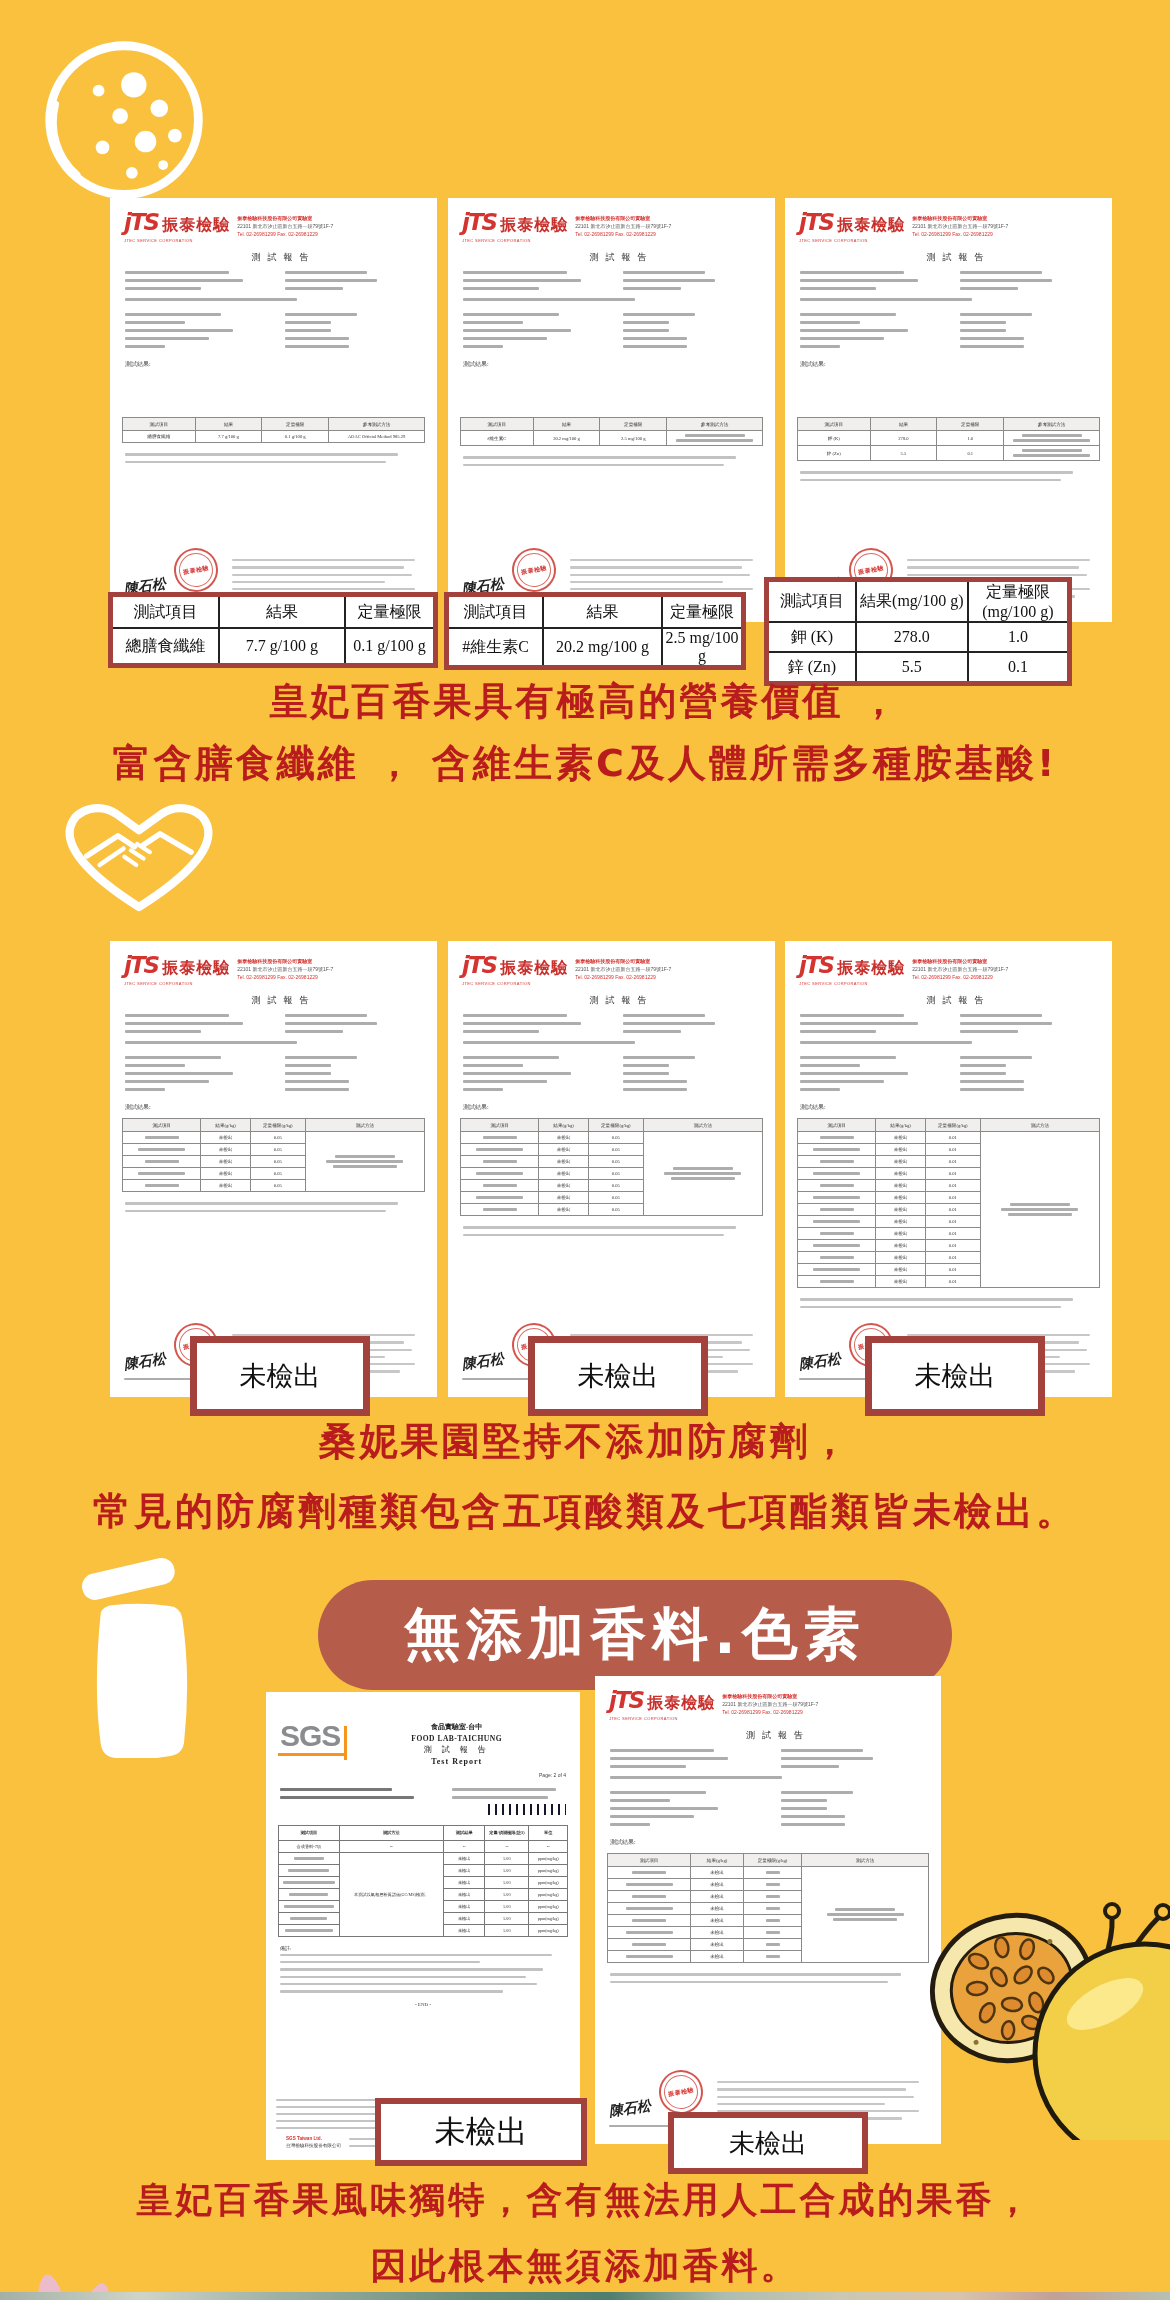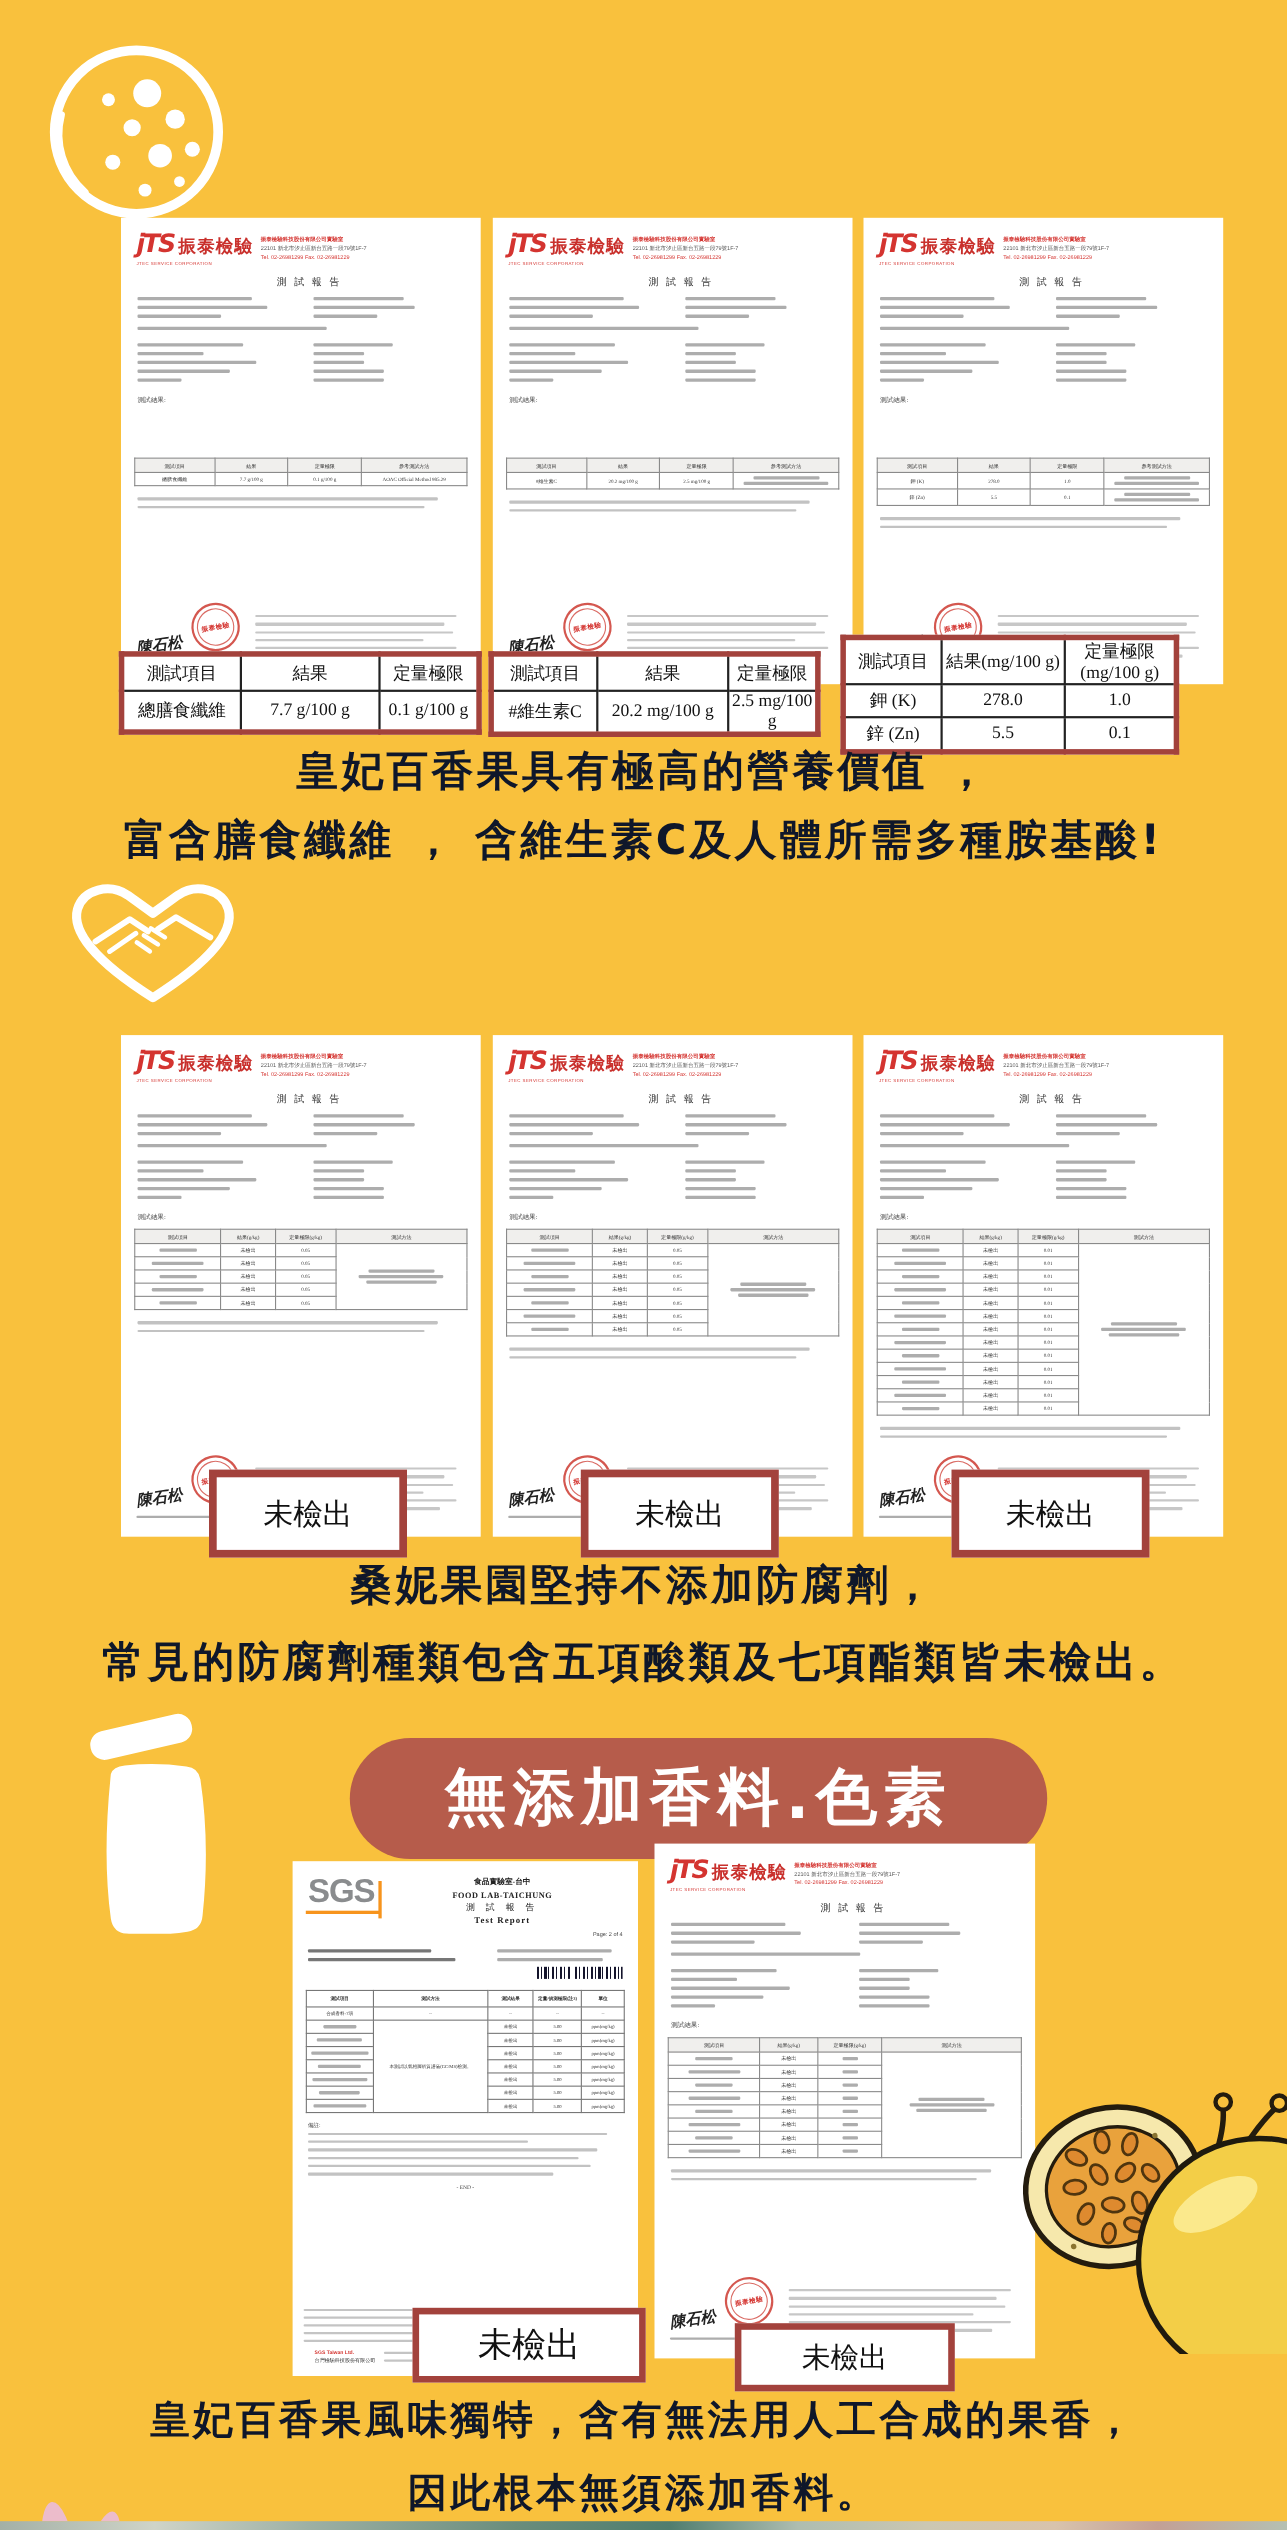--- a/index.html
+++ b/index.html
@@ -6,21 +6,21 @@
   .page{position:relative;width:1170px;height:2300px;background:#F9C13D;overflow:hidden;
         font-family:"Liberation Sans",sans-serif;}
   
   .banner{position:absolute;background:#B65C4B;border-radius:64px;color:#fff;
           display:flex;align-items:center;justify-content:center;font-weight:bold;
           font-family:"DejaVu Sans",sans-serif;}
   .banner1{left:222px;top:66px;width:810px;height:120px;font-size:62px;letter-spacing:10px;}
   .banner2{left:228px;top:790px;width:802px;height:122px;font-size:58px;letter-spacing:4px;}
   .banner3{left:318px;top:1580px;width:634px;height:110px;font-size:56px;letter-spacing:6px;}
   
-  .cap{position:absolute;left:0;width:100%;text-align:center;color:#0f172a;font-weight:bold;
+  .cap{position:absolute;left:0;width:100%;text-align:center;color:#b91c1c;font-weight:bold;
        font-size:38px;letter-spacing:3px;font-family:"DejaVu Sans",sans-serif;}
   .cap3{font-size:36px;}
   
   .doc{position:absolute;background:#fff;display:flex;flex-direction:column;}
   .d1a{left:110px;top:198px;width:327px;height:424px;}
   .d1b{left:448px;top:198px;width:327px;height:424px;}
   .d1c{left:785px;top:198px;width:327px;height:424px;}
   .d2a{left:110px;top:941px;width:327px;height:456px;}
   .d2b{left:448px;top:941px;width:327px;height:456px;}
   .d2c{left:785px;top:941px;width:327px;height:456px;}
@@ -59,21 +59,21 @@
         font-weight:bold;font-size:14px;color:#222;transform:rotate(-8deg);}
   .jsig-caps{position:absolute;left:0;bottom:0;width:90px;}
   .jsig-caps .bar{height:2.5px;width:84px;}
   .jstamp{position:absolute;right:2px;top:-4px;width:40px;height:40px;border:2.5px solid rgba(205,58,48,.85);
           border-radius:50%;transform:rotate(-14deg);display:flex;align-items:center;justify-content:center;}
   .jstamp::after{content:"";position:absolute;inset:3px;border:1px solid rgba(205,58,48,.75);border-radius:50%;}
   .jstamp span{font-size:6px;color:#D43430;font-weight:bold;transform:rotate(4deg);letter-spacing:.5px;}
   .jnote-lines{flex:1;padding-left:12px;}
   .jnote-lines .bar{height:2.3px;opacity:.55;}
   
-  .shead{display:flex;padding:14px 12px 0;align-items:flex-start;}
+  .shead{display:flex;padding:30px 12px 0;align-items:flex-start;}
   .slogo{font-family:"Liberation Sans",sans-serif;font-weight:900;font-size:30px;color:#8A8C8E;
          letter-spacing:-1px;line-height:.95;border-bottom:3px solid #F7941D;padding:0 5px 2px 2px;position:relative;}
   .slogo::after{content:"";position:absolute;right:-2px;top:4px;width:3px;height:34px;background:#F7941D;}
   .scenter{flex:1;text-align:center;font-family:"Liberation Serif",serif;color:#222;line-height:1.5;}
   .sl1{font-size:7px;font-weight:bold;}
   .sl2{font-size:7.5px;font-weight:bold;letter-spacing:.5px;}
   .sl3{font-size:8px;letter-spacing:4px;}
   .sl4{font-size:8px;font-weight:bold;letter-spacing:1px;}
   .spage{font-size:5px;color:#444;text-align:right;padding:4px 14px 0;}
   .sinfo{display:flex;justify-content:space-between;padding:10px 14px 0;align-items:flex-start;}

